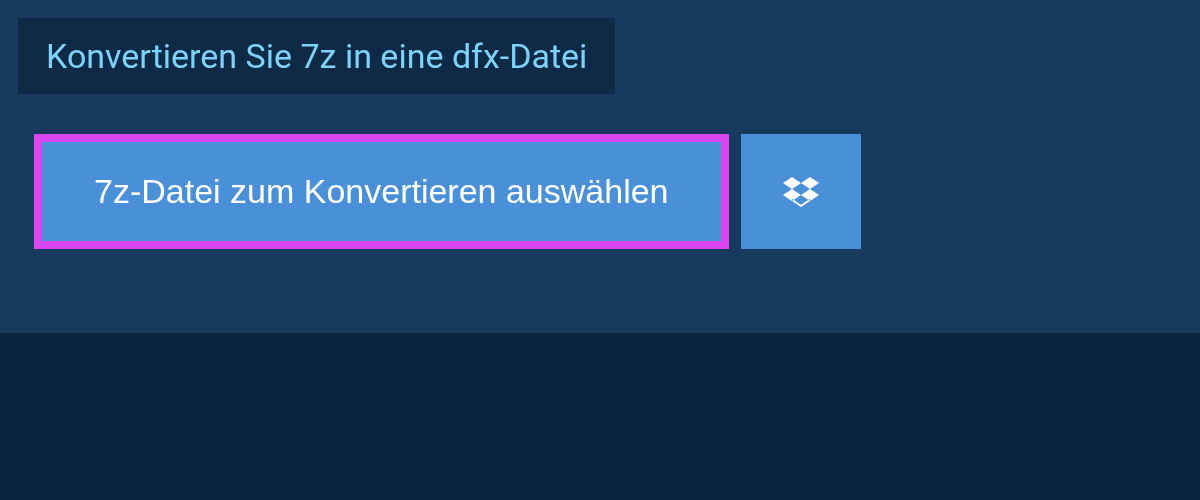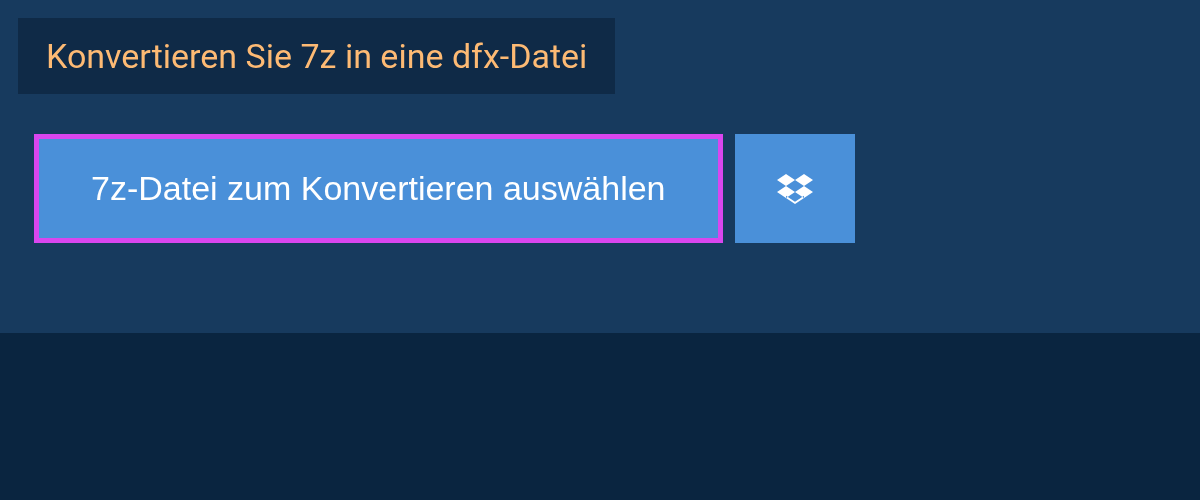--- a/index.html
+++ b/index.html
@@ -25,34 +25,34 @@
     
     .title-bar {
       background-color: #0f2a47;
       display: inline-block;
       padding: 18px 28px;
       margin-left: 18px;
       margin-top: 18px;
     }
     
     .title-text {
-      color: #fdba74;
+      color: #7dd3fc;
       font-size: 34px;
       font-weight: 400;
     }
     
     .button-row {
       display: flex;
       gap: 12px;
       margin-left: 34px;
       margin-top: 40px;
     }
     
     .select-button-wrapper {
-      border: 5px solid #d946ef;
+      border: 8px solid #d946ef;
       display: inline-block;
     }
     
     .select-button {
       background-color: #4a90d9;
       color: #ffffff;
       font-size: 34px;
       font-weight: 400;
       padding: 30px 52px;
       border: none;

